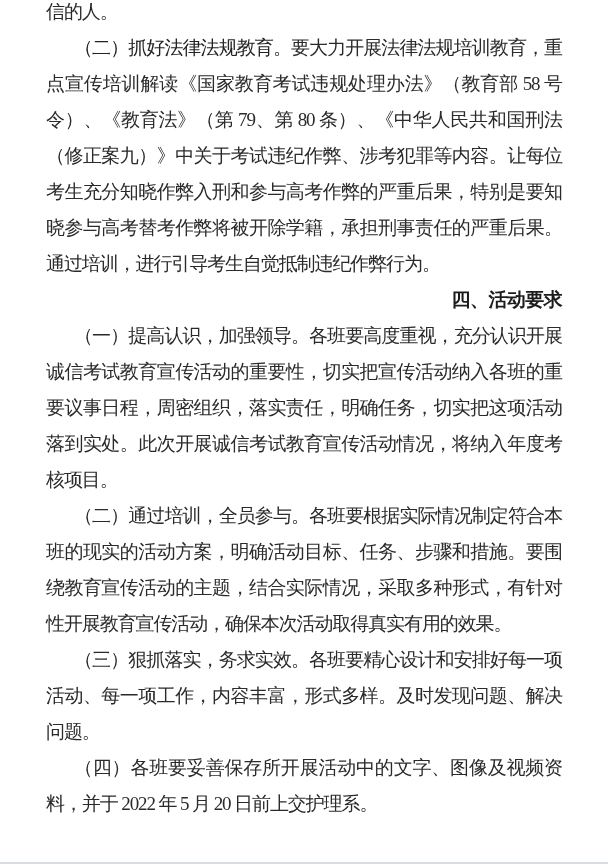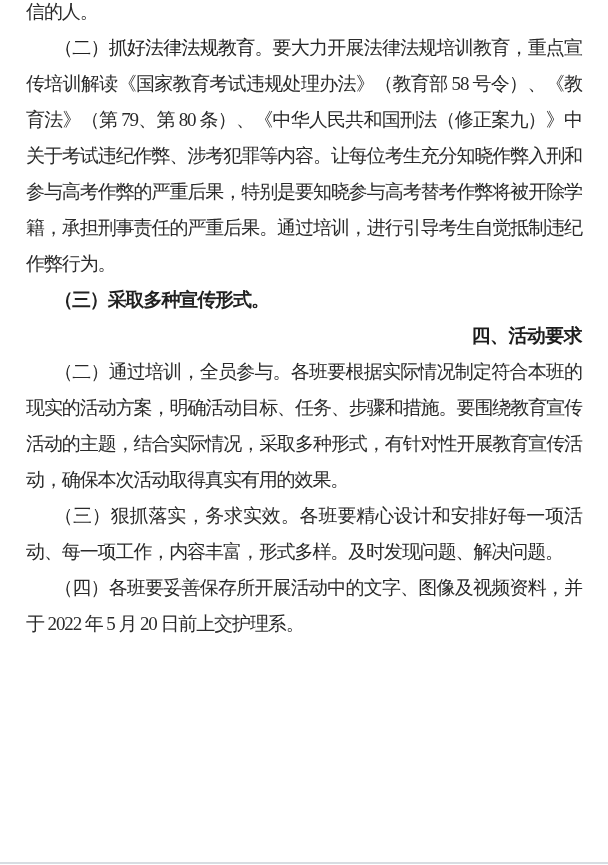--- a/index.html
+++ b/index.html
@@ -8,21 +8,21 @@
     width: 608px;
     height: 865px;
     overflow: hidden;
     font-family: "Liberation Serif", "DejaVu Serif", serif;
     color: #2a2a2a;
   }
   .page {
     position: relative;
     width: 608px;
     height: 865px;
-    padding: 0 26px;
+    padding: 0 46px;
     background: #ffffff;
     overflow: hidden;
   }
   .doc {
     margin-top: -6px;
   }
   .para {
     font-size: 19px;
     letter-spacing: -1.1px;
     line-height: 36px;
@@ -64,25 +64,25 @@
 </head>
 <body>
 
 <div class="page">
   <div class="doc">
 
     <p class="para continuation">信的人。</p>
 
     <p class="para"><span class="bold-lead">（二）抓好法律法规教育。</span><span>要大力开展法律法规培训教育，重点宣传培训解读《国家教育考试违规处理办法》（教育部 58 号令）、《教育法》（第 79、第 80 条）、《中华人民共和国刑法（修正案九）》中关于考试违纪作弊、涉考犯罪等内容。让每位考生充分知晓作弊入刑和参与高考作弊的严重后果，特别是要知晓参与高考替考作弊将被开除学籍，承担刑事责任的严重后果。通过培训，进行引导考生自觉抵制违纪作弊行为。</span></p>
 
-    <p class="para bold-para">（三）采取多种宣传形式。</p>
 
 
     <h2 class="section-heading">四、活动要求</h2>
 
+    <p class="para">（一）提高认识，加强领导。各班要高度重视，充分认识开展诚信考试教育宣传活动的重要性，切实把宣传活动纳入各班的重要议事日程，周密组织，落实责任，明确任务，切实把这项活动落到实处。此次开展诚信考试教育宣传活动情况，将纳入年度考核项目。</p>
 
     <p class="para">（二）通过培训，全员参与。各班要根据实际情况制定符合本班的现实的活动方案，明确活动目标、任务、步骤和措施。要围绕教育宣传活动的主题，结合实际情况，采取多种形式，有针对性开展教育宣传活动，确保本次活动取得真实有用的效果。</p>
 
     <p class="para">（三）狠抓落实，务求实效。各班要精心设计和安排好每一项活动、每一项工作，内容丰富，形式多样。及时发现问题、解决问题。</p>
 
     <p class="para">（四）各班要妥善保存所开展活动中的文字、图像及视频资料，并于 2022 年 5 月 20 日前上交护理系。</p>
 
   </div>
 
   <div class="bottom-divider"></div>

